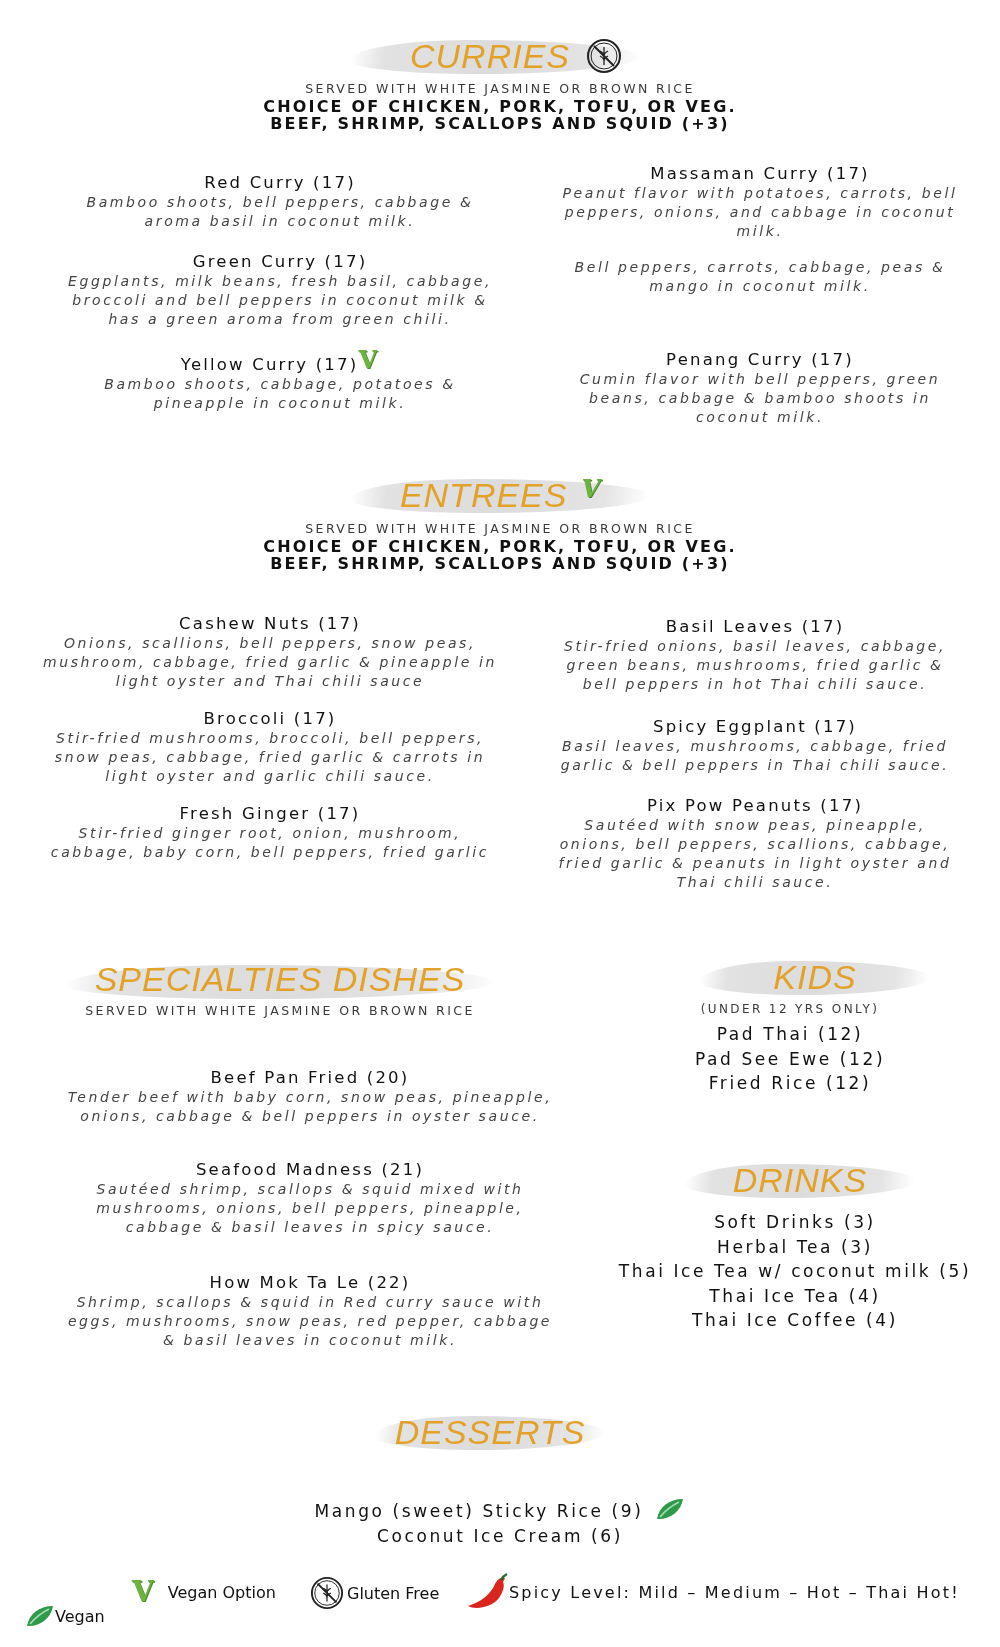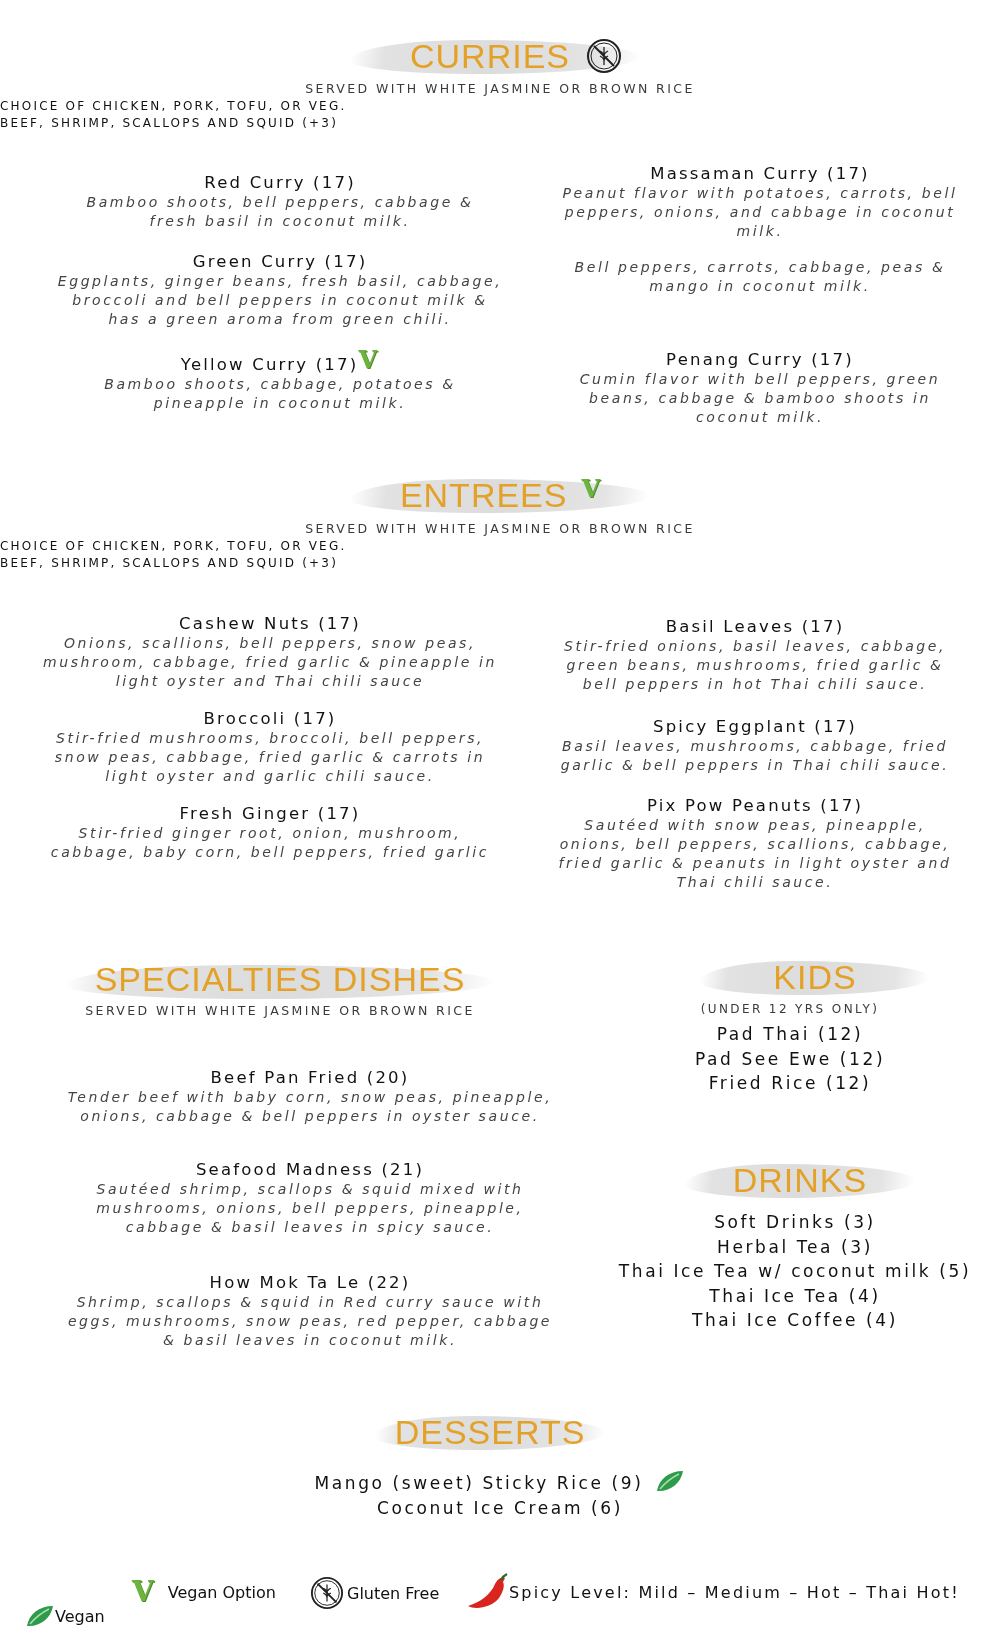--- a/index.html
+++ b/index.html
@@ -1,35 +1,35 @@
 <!DOCTYPE html>
 <html><head>
 <meta charset="utf-8">
 <style>
   * { box-sizing: border-box; margin: 0; padding: 0; }
   html, body { width: 1000px; height: 1647px; background: #ffffff; }
   body { position: relative; font-family: "DejaVu Sans", sans-serif; color: #1a1a1a; overflow: hidden; }
 
   
-  .heading-wrap { position: absolute; display: flex; justify-content: center; align-items: center; }
+  .heading-wrap { position: absolute; display: flex; justify-content: center; align-items: center; font-style: italic; }
   .brush {
     position: absolute; height: 34px; border-radius: 40% 60% 55% 45% / 60% 50% 50% 40%;
     background: linear-gradient(90deg, rgba(220,220,220,0) 0%, #e2e2e2 12%, #dcdcdc 50%, #e4e4e4 85%, rgba(225,225,225,0) 100%);
     transform: skewX(-8deg);
   }
   .heading {
     position: relative; font-family: "Liberation Sans", sans-serif; color: #e3a127;
     font-size: 34px; letter-spacing: 1px; font-weight: normal;
   }
   .served {
     position: absolute; font-size: 12.5px; letter-spacing: 2.4px; color: #3a3a3a; text-align: center;
     font-family: "DejaVu Sans", sans-serif;
   }
   .choice {
-    position: absolute; font-size: 12px; letter-spacing: 2.2px; font-weight: normal; color: #111; text-align: left;
+    position: absolute; font-size: 16px; letter-spacing: 2.2px; font-weight: bold; color: #111; text-align: center;
     font-family: "DejaVu Sans", sans-serif; line-height: 17px;
   }
 
   .item { position: absolute; text-align: center; }
   .item-name {
     font-size: 16.5px; letter-spacing: 2.2px; color: #111; font-family: "DejaVu Sans", sans-serif; line-height: 20px;
   }
   .item-desc {
     font-size: 14px; letter-spacing: 2.6px; font-style: italic; color: #444; font-family: "DejaVu Sans", sans-serif;
     line-height: 19px; font-weight: 300;
@@ -66,27 +66,27 @@
   <div class="served" style="left:0; width:1000px; top:81px;">SERVED WITH WHITE JASMINE OR BROWN RICE</div>
   <div class="choice" style="left:0; width:1000px; top:98px;">
     <div>CHOICE OF CHICKEN, PORK, TOFU, OR VEG.</div>
     <div>BEEF, SHRIMP, SCALLOPS AND SQUID (+3)</div>
   </div>
 
   <div class="item" style="left:40px; width:480px; top:173px;">
     <div class="item-name">Red Curry (17)</div>
     <div class="item-desc">
       <div>Bamboo shoots, bell peppers, cabbage &amp;</div>
-        <div>fresh basil in coconut milk.</div>
+        <div>aroma basil in coconut milk.</div>
     </div>
   </div>
   <div class="item" style="left:40px; width:480px; top:252px;">
     <div class="item-name">Green Curry (17)</div>
     <div class="item-desc">
-      <div>Eggplants, ginger beans, fresh basil, cabbage,</div>
+      <div>Eggplants, milk beans, fresh basil, cabbage,</div>
         <div>broccoli and bell peppers in coconut milk &amp;</div>
         <div>has a green aroma from green chili.</div>
     </div>
   </div>
   <div class="item" style="left:40px; width:480px; top:350px;">
     <div class="item-name"><span>Yellow Curry (17)</span><span class="v-icon">V</span></div>
     <div class="item-desc">
       <div>Bamboo shoots, cabbage, potatoes &amp;</div>
         <div>pineapple in coconut milk.</div>
     </div>
@@ -236,21 +236,21 @@
     <div>Thai Ice Coffee (4)</div>
   </div>
 </section>
 
 <section>
   <div class="heading-wrap" style="left:375px; top:1410px; width:230px; height:44px;">
     <div class="brush" style="left:0; width:230px; top:6px;"></div>
     <span class="heading">DESSERTS</span>
   </div>
   <div class="simple-list" style="left:300px; width:400px; top:1469px;">
-    <div style="position:relative;">
+    <div style="position:relative;margin-top:28px;">
       <span>Mango (sweet) Sticky Rice (9)</span>
       <svg width="30" height="24" viewBox="0 0 30 24" style="vertical-align:-4px; margin-left:4px;">
         <path d="M2 22 C4 10 14 2 28 2 C26 14 16 22 4 22 Z" fill="#2f9a4a"></path>
         <path d="M5 20 C10 14 16 9 24 5" stroke="#a6dcb2" stroke-width="1.6" fill="none"></path>
       </svg>
     </div>
     <div>Coconut Ice Cream (6)</div>
   </div>
 </section>
 

